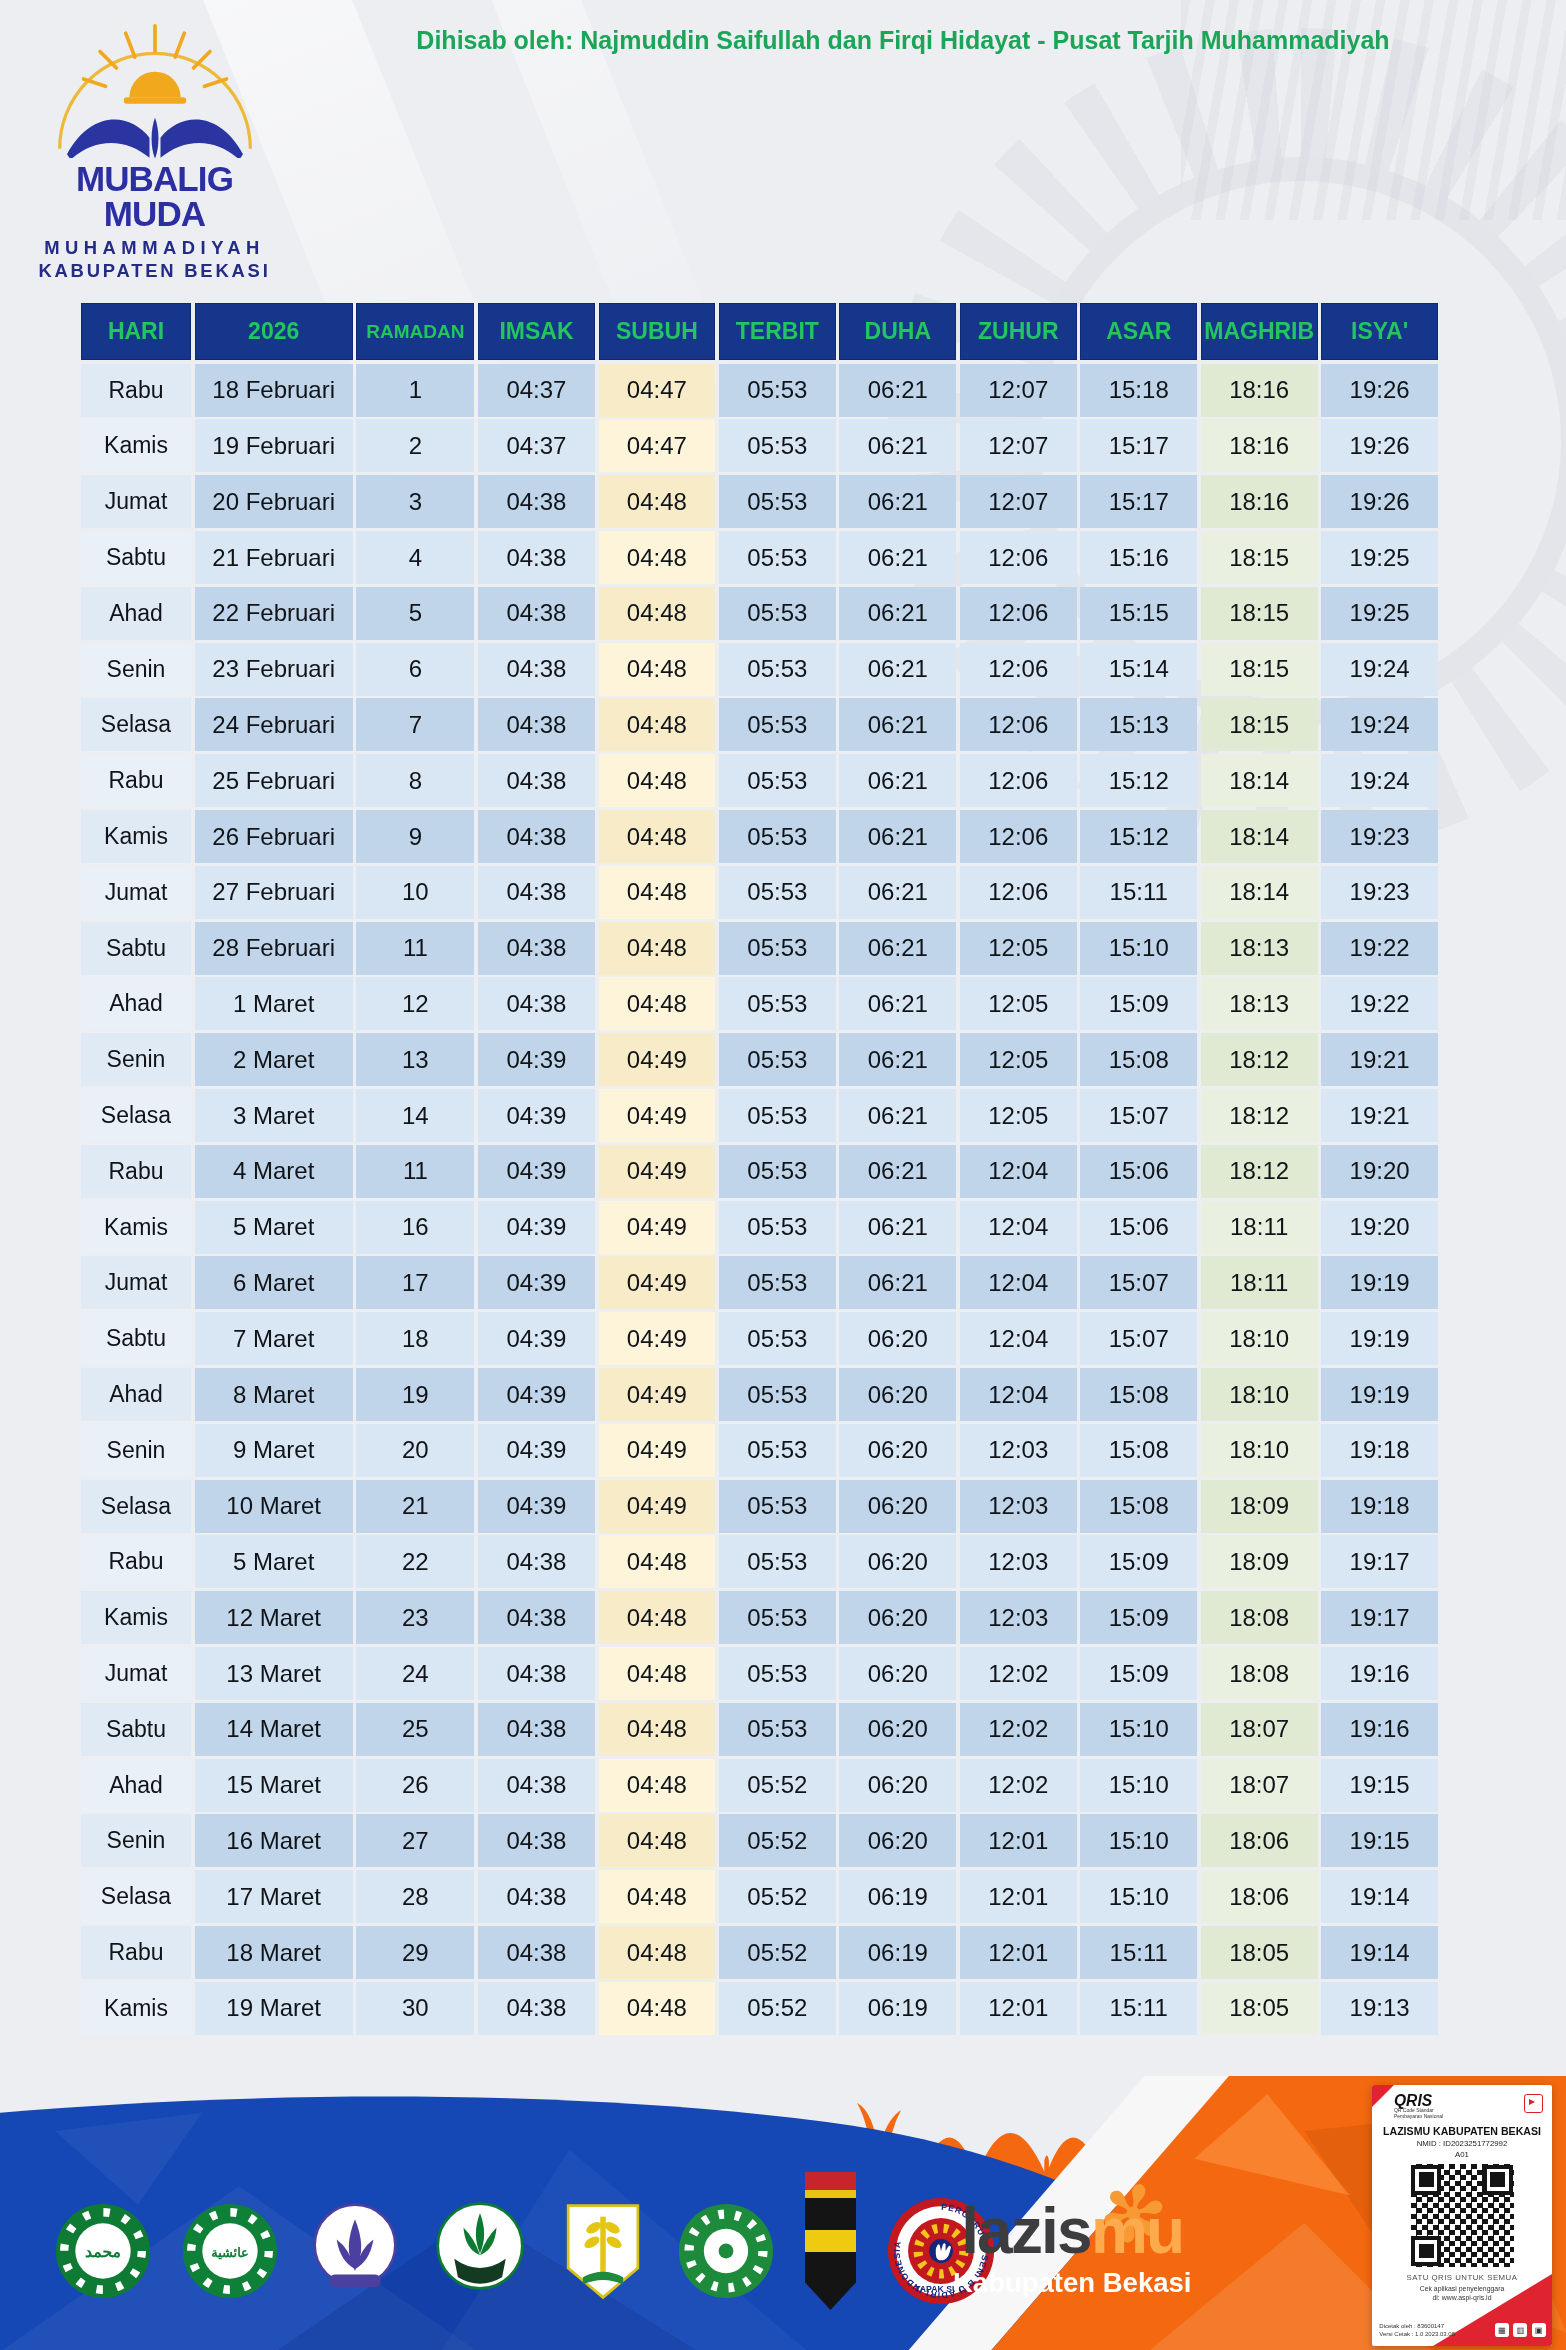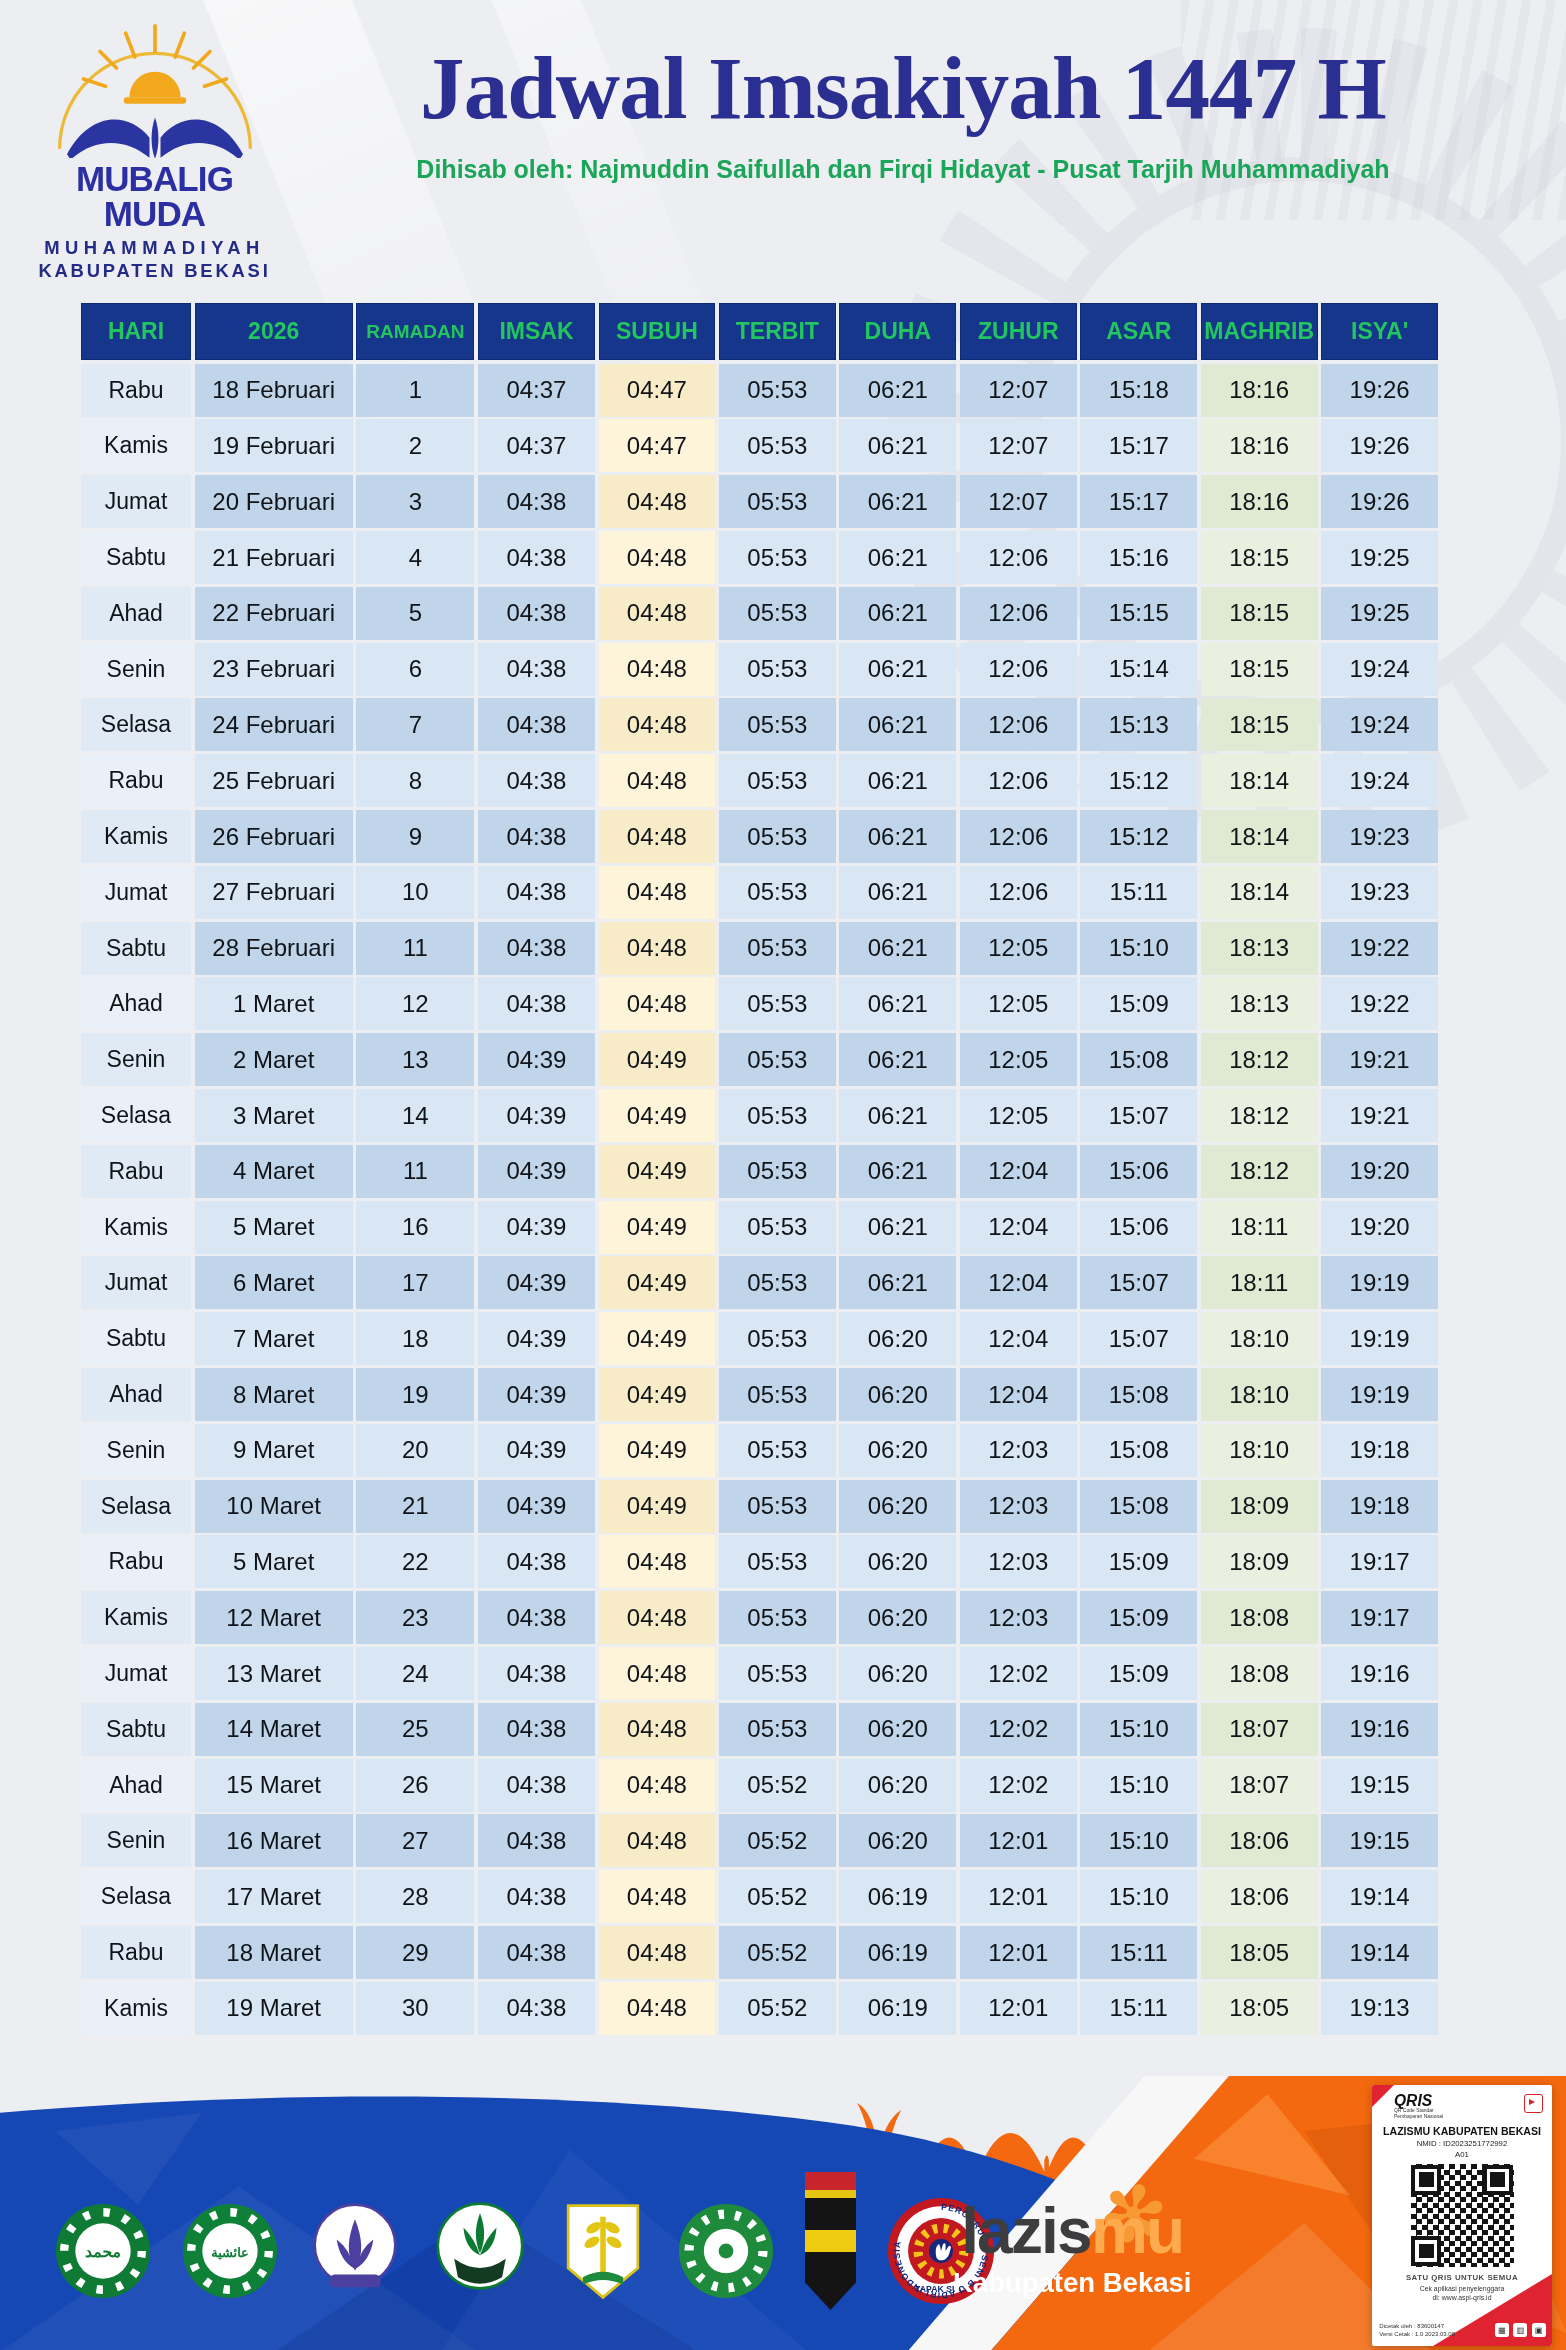--- a/index.html
+++ b/index.html
@@ -82,21 +82,21 @@
     border-top:3.7px solid transparent;border-bottom:3.7px solid transparent;}
   .q-merchant{font-size:10.6px;font-weight:800;text-align:center;color:#111;margin-top:5.5px;}
   .q-nmid{font-size:7.8px;text-align:center;color:#222;margin-top:2.8px;}
   .q-a01{font-size:7.8px;text-align:center;color:#222;margin-top:1.8px;}
   .qr{width:103px;height:103px;margin:4.6px auto 0;position:relative;
     background:conic-gradient(#141414 90deg,#fff 0 180deg,#141414 0 270deg,#fff 0) 0 0/11px 11px;
     outline:3.7px solid #fff;}
   .qr i{position:absolute;width:22px;height:22px;border:4.6px solid #141414;background:#fff;}
   .qr i::after{content:'';position:absolute;inset:3.7px;background:#141414;}
   .qr i.f1{left:0.9px;top:0.9px;} .qr i.f2{right:0.9px;top:0.9px;} .qr i.f3{left:0.9px;bottom:0.9px;}
-  .q-slogan{font-size:7.8px;letter-spacing:0.5px;text-align:center;color:#4a4a4a;margin-top:6.4px;font-weight:700;}
+  .q-slogan{font-size:7.8px;letter-spacing:0.5px;text-align:center;color:#4a4a4a;margin-top:6.4px;font-weight:400;}
   .q-check{font-size:6.9px;text-align:center;color:#333;margin-top:2.8px;line-height:1.25;}
   .q-print{position:absolute;left:7.3px;bottom:7.3px;font-size:6px;color:#333;line-height:1.4;}
   .q-icons{position:absolute;right:6.4px;bottom:9.2px;display:flex;gap:4.6px;z-index:2;}
   .q-icons span{width:13.8px;height:13.8px;background:#fff;border-radius:2.8px;font-size:8.3px;
     display:flex;align-items:center;justify-content:center;color:#333;}
 </style>
 </head>
 <body>
 
 <div class="page">
@@ -123,21 +123,20 @@
       <path d="M24,156 C50,108 92,110 114,138 L114,160 C88,138 54,138 28,162 Z" fill="#2a35a2"></path>
       <path d="M216,156 C190,108 148,110 126,138 L126,160 C152,138 186,138 212,162 Z" fill="#2a35a2"></path>
       <path d="M120,116 C125,130 125,148 120,161 C115,148 115,130 120,116 Z" fill="#2a35a2"></path>
     </svg>
     <div class="brand-name">MUBALIG MUDA</div>
     <div class="brand-l2">MUHAMMADIYAH</div>
     <div class="brand-l3">KABUPATEN BEKASI</div>
   </div>
 
   <div class="title-wrap">
-    <div class="main-title">Jadwal Imsakiyah 1447 H</div>
     <div class="subtitle">Dihisab oleh: Najmuddin Saifullah dan Firqi Hidayat - Pusat Tarjih Muhammadiyah</div>
   </div>
 
 
   <div class="imsak-table">
     <div class="t-head">
       <div>HARI</div>
       <div>2026</div>
       <div>RAMADAN</div>
       <div>IMSAK</div>

